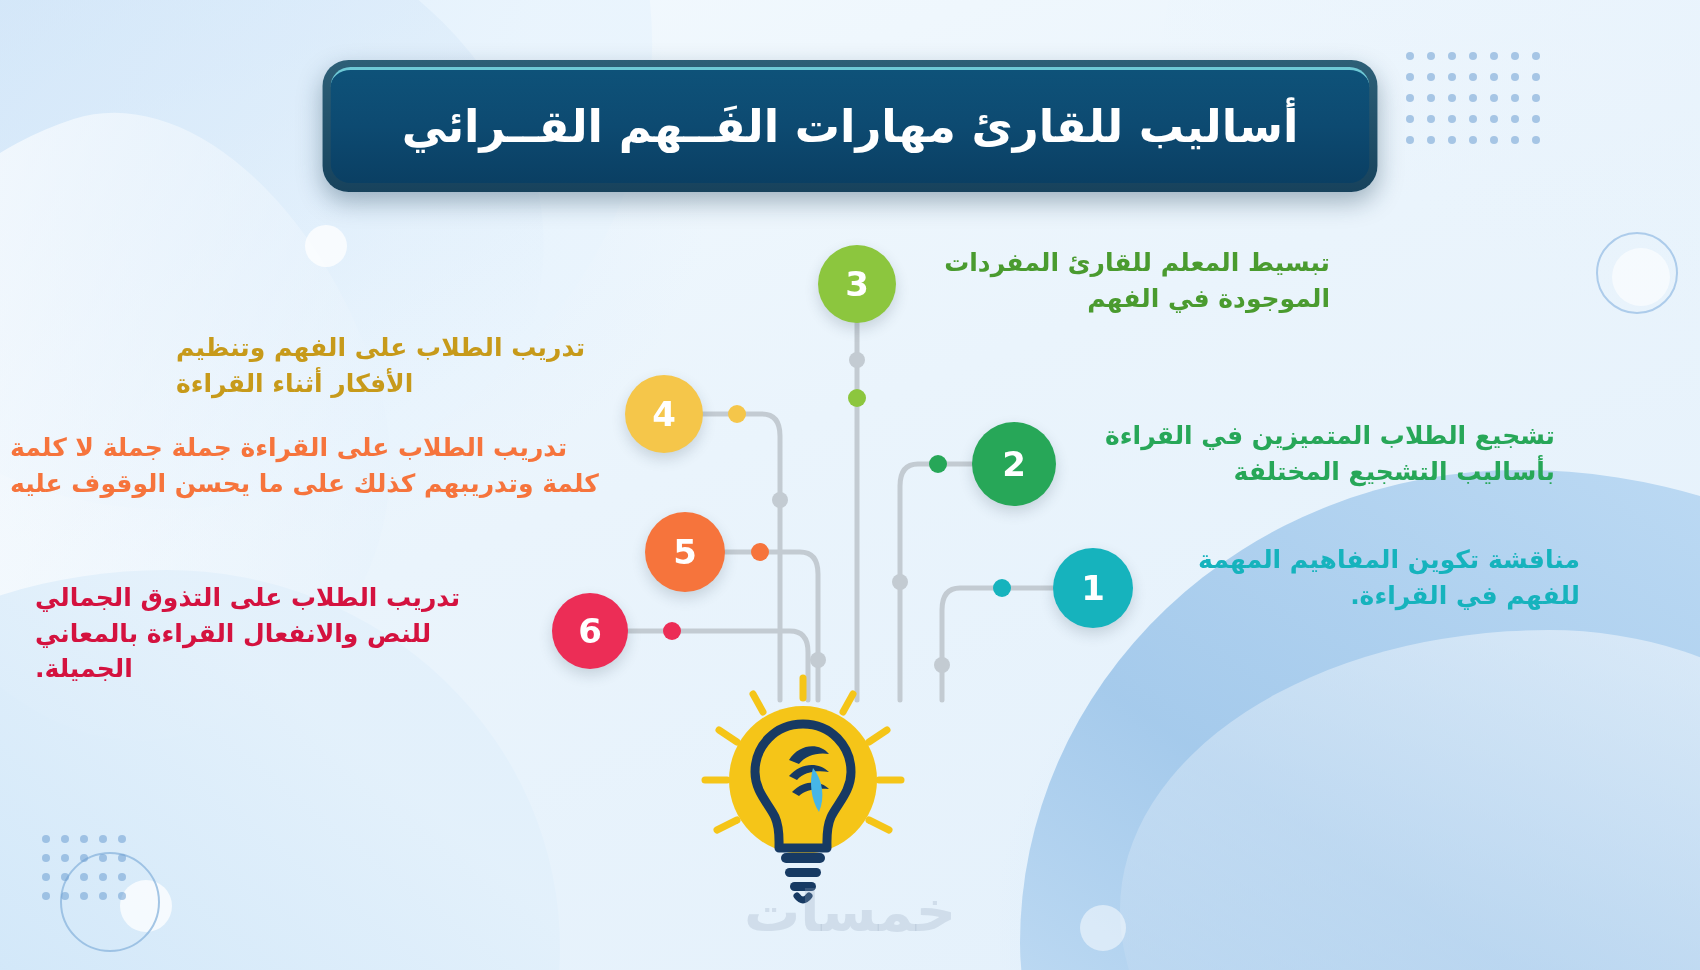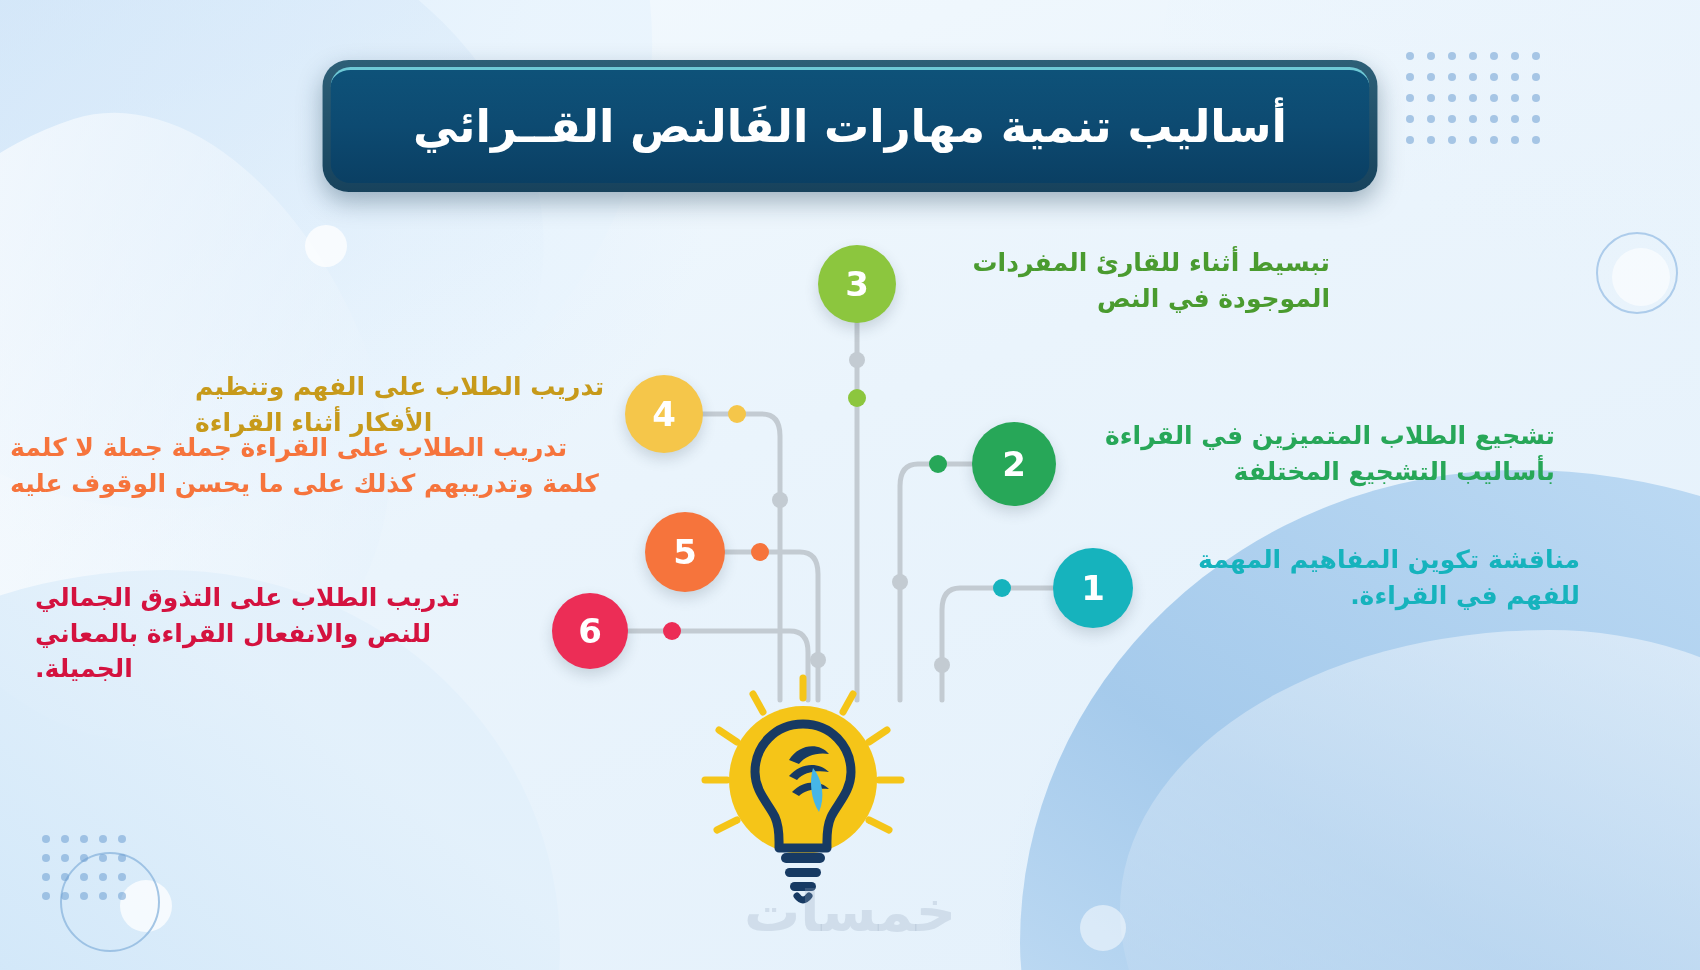--- a/index.html
+++ b/index.html
@@ -175,21 +175,21 @@
     font-size: 25px;
     font-weight: bold;
     line-height: 1.42;
   }
   .txt-right { text-align: right; direction: rtl; }
   .txt-left  { text-align: left;  direction: rtl; }
 
   .t1 { left: 1160px; top: 542px; width: 420px; color: #16b3bd; }
   .t2 { left: 1085px; top: 418px; width: 470px; color: #27a758; }
   .t3 { left: 930px;  top: 245px; width: 400px; color: #4a9b2f; }
-  .t4 { left: 195px;  top: 330px; width: 420px; color: #c79a1a; margin-top: 39px; }
+  .t4 { left: 176px;  top: 330px; width: 420px; color: #c79a1a; }
   .t5 { left: 10px;   top: 430px; width: 596px; color: #f6743c; }
   .t6 { left: 35px;   top: 580px; width: 470px; color: #d4123f; }
 
   
   .bulb-wrap {
     position: absolute;
     left: 693px;
     top: 672px;
     width: 220px;
     height: 240px;
@@ -282,21 +282,21 @@
     <span></span>
       <span></span>
       <span></span>
       <span></span>
       <span></span>
   </div>
 
   <div class="title-wrap">
     <div class="title-shadow"></div>
     <div class="title-inner">
-      <div class="title-text">أساليب تنمية مهارات الفَالنص القــرائي</div>
+      <div class="title-text">أساليب للقارئ مهارات الفَــهم القــرائي</div>
     </div>
   </div>
 
   <svg id="connectors" viewBox="0 0 1700 970">
     <g fill="none" stroke="#c3cbd2" stroke-width="5" stroke-linecap="round">
 
       <path d="M857,323 L857,700"></path>
 
       <path d="M972,464 L918,464 Q900,464 900,486 L900,700"></path>
 
@@ -339,21 +339,21 @@
     </div>
   <div class="node node-5">
       <span>5</span>
     </div>
   <div class="node node-6">
       <span>6</span>
     </div>
 
   <div class="txt txt-right t1">مناقشة تكوين المفاهيم المهمة للفهم في القراءة.</div>
   <div class="txt txt-right t2">تشجيع الطلاب المتميزين في القراءة بأساليب التشجيع المختلفة</div>
-  <div class="txt txt-right t3">تبسيط أثناء للقارئ المفردات الموجودة في النص</div>
+  <div class="txt txt-right t3">تبسيط المعلم للقارئ المفردات الموجودة في الفهم</div>
   <div class="txt txt-left  t4">تدريب الطلاب على الفهم وتنظيم الأفكار أثناء القراءة</div>
   <div class="txt txt-left  t5">تدريب الطلاب على القراءة جملة جملة لا كلمة كلمة وتدريبهم كذلك على ما يحسن الوقوف عليه</div>
   <div class="txt txt-left  t6">تدريب الطلاب على التذوق الجمالي للنص والانفعال القراءة بالمعاني الجميلة.</div>
 
   <div class="bulb-wrap">
     <svg viewBox="0 0 220 240" width="220" height="240">
       <g stroke="#f5c518" stroke-width="7" stroke-linecap="round">
         <line x1="110" y1="6" x2="110" y2="26"></line>
         <line x1="60" y1="22" x2="70" y2="40"></line>
         <line x1="160" y1="22" x2="150" y2="40"></line>

